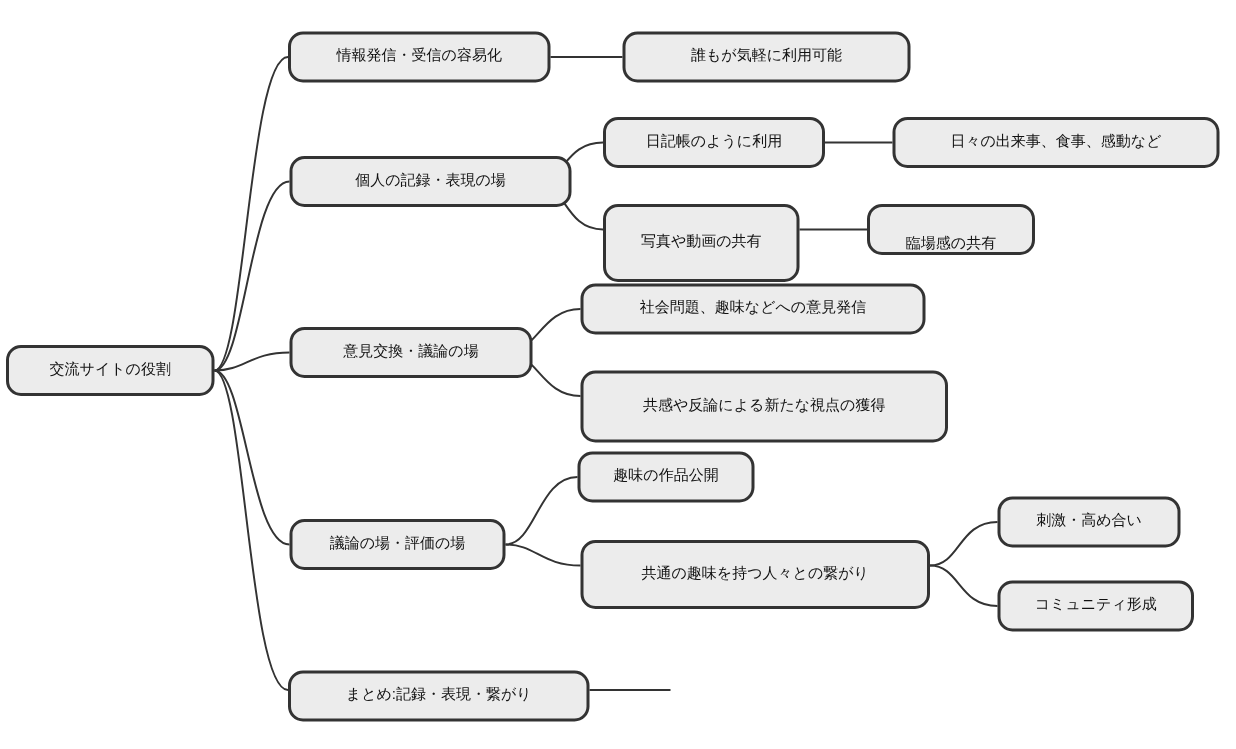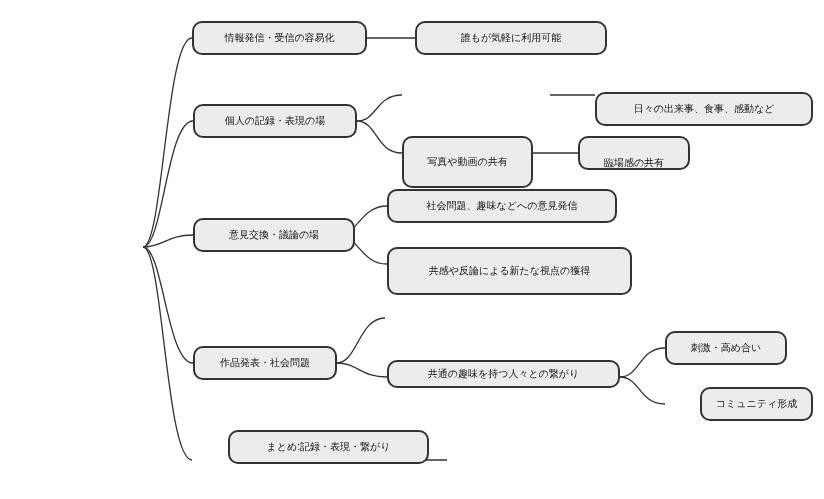--- a/index.html
+++ b/index.html
@@ -55,55 +55,64 @@
       <path d="M 338 235 C 358 235, 361 264, 387 264" fill="none" stroke="#333333" stroke-width="1.3"></path>
       <path d="M 143 247 C 163 247, 167 363, 193 363" fill="none" stroke="#333333" stroke-width="1.3"></path>
       <path d="M 337 363 C 357 363, 359 318, 385 318" fill="none" stroke="#333333" stroke-width="1.3"></path>
       <path d="M 337 363 C 357 363, 361 377, 387 377" fill="none" stroke="#333333" stroke-width="1.3"></path>
       <path d="M 620 377 C 640 377, 639 348, 665 348" fill="none" stroke="#333333" stroke-width="1.3"></path>
       <path d="M 620 377 C 640 377, 639 404, 665 404" fill="none" stroke="#333333" stroke-width="1.3"></path>
       <path d="M 143 247 C 163 247, 166 460, 192 460" fill="none" stroke="#333333" stroke-width="1.3"></path>
       <path d="M 393 460 L 447 460" fill="none" stroke="#333333" stroke-width="1.3"></path>
     </svg>
 
+<div class="node" style="left: 4px; top: 230px; width: 139px; height: 34px;">
+      <span>交流サイトの役割</span>
+    </div>
     <div class="node" style="left: 192px; top: 21px; width: 175px; height: 34px;">
       <span>情報発信・受信の容易化</span>
     </div>
     <div class="node" style="left: 415px; top: 21px; width: 192px; height: 34px;">
       <span>誰もが気軽に利用可能</span>
     </div>
-    <div class="node" style="left: 193px; top: 104px; width: 164px; height: 34px;">
+    <div class="node" style="left: 193px; top: 104px; width: 188px; height: 34px;">
       <span>個人の記録・表現の場</span>
     </div>
-    <div class="node" style="left: 595px; top: 78px; width: 218px; height: 34px; margin-top: 14px;">
+    <div class="node" style="left: 402px; top: 78px; width: 148px; height: 34px;">
+      <span>日記帳のように利用</span>
+    </div>
+    <div class="node" style="left: 595px; top: 78px; width: 218px; height: 34px;">
       <span>日々の出来事、食事、感動など</span>
     </div>
     <div class="node" style="left: 402px; top: 136px; width: 131px; height: 52px; border-radius: 10px;">
       <span>写真や動画の共有</span>
     </div>
     <div class="node" style="left: 578px; top: 136px; width: 112px; height: 34px; align-items: flex-end;">
       <span>臨場感の共有</span>
     </div>
     <div class="node" style="left: 193px; top: 218px; width: 162px; height: 34px;">
       <span>意見交換・議論の場</span>
     </div>
     <div class="node" style="left: 387px; top: 189px; width: 230px; height: 34px; align-items: center;">
       <span>社会問題、趣味などへの意見発信</span>
     </div>
     <div class="node" style="left: 387px; top: 247px; width: 245px; height: 48px;">
       <span>共感や反論による新たな視点の獲得</span>
     </div>
     <div class="node" style="left: 193px; top: 346px; width: 144px; height: 34px;">
-      <span>作品発表・社会問題</span>
+      <span>議論の場・評価の場</span>
     </div>
-    <div class="node" style="left: 387px; top: 360px; width: 233px; height: 28px;">
+    <div class="node" style="left: 385px; top: 301px; width: 118px; height: 34px;">
+      <span>趣味の作品公開</span>
+    </div>
+    <div class="node" style="left: 387px; top: 360px; width: 233px; height: 46px;">
       <span>共通の趣味を持つ人々との繋がり</span>
     </div>
     <div class="node" style="left: 665px; top: 331px; width: 122px; height: 34px; text-align: right;">
       <span>刺激・高め合い</span>
     </div>
-    <div class="node" style="left: 700px; top: 387px; width: 113px; height: 34px;">
+    <div class="node" style="left: 665px; top: 387px; width: 131px; height: 34px;">
       <span>コミュニティ形成</span>
     </div>
-    <div class="node" style="left: 192px; top: 430px; width: 201px; height: 34px; margin-left: 36px;">
+    <div class="node" style="left: 192px; top: 447px; width: 201px; height: 34px;">
       <span>まとめ:記録・表現・繋がり</span>
     </div>
   </div>
 
 </body></html>

